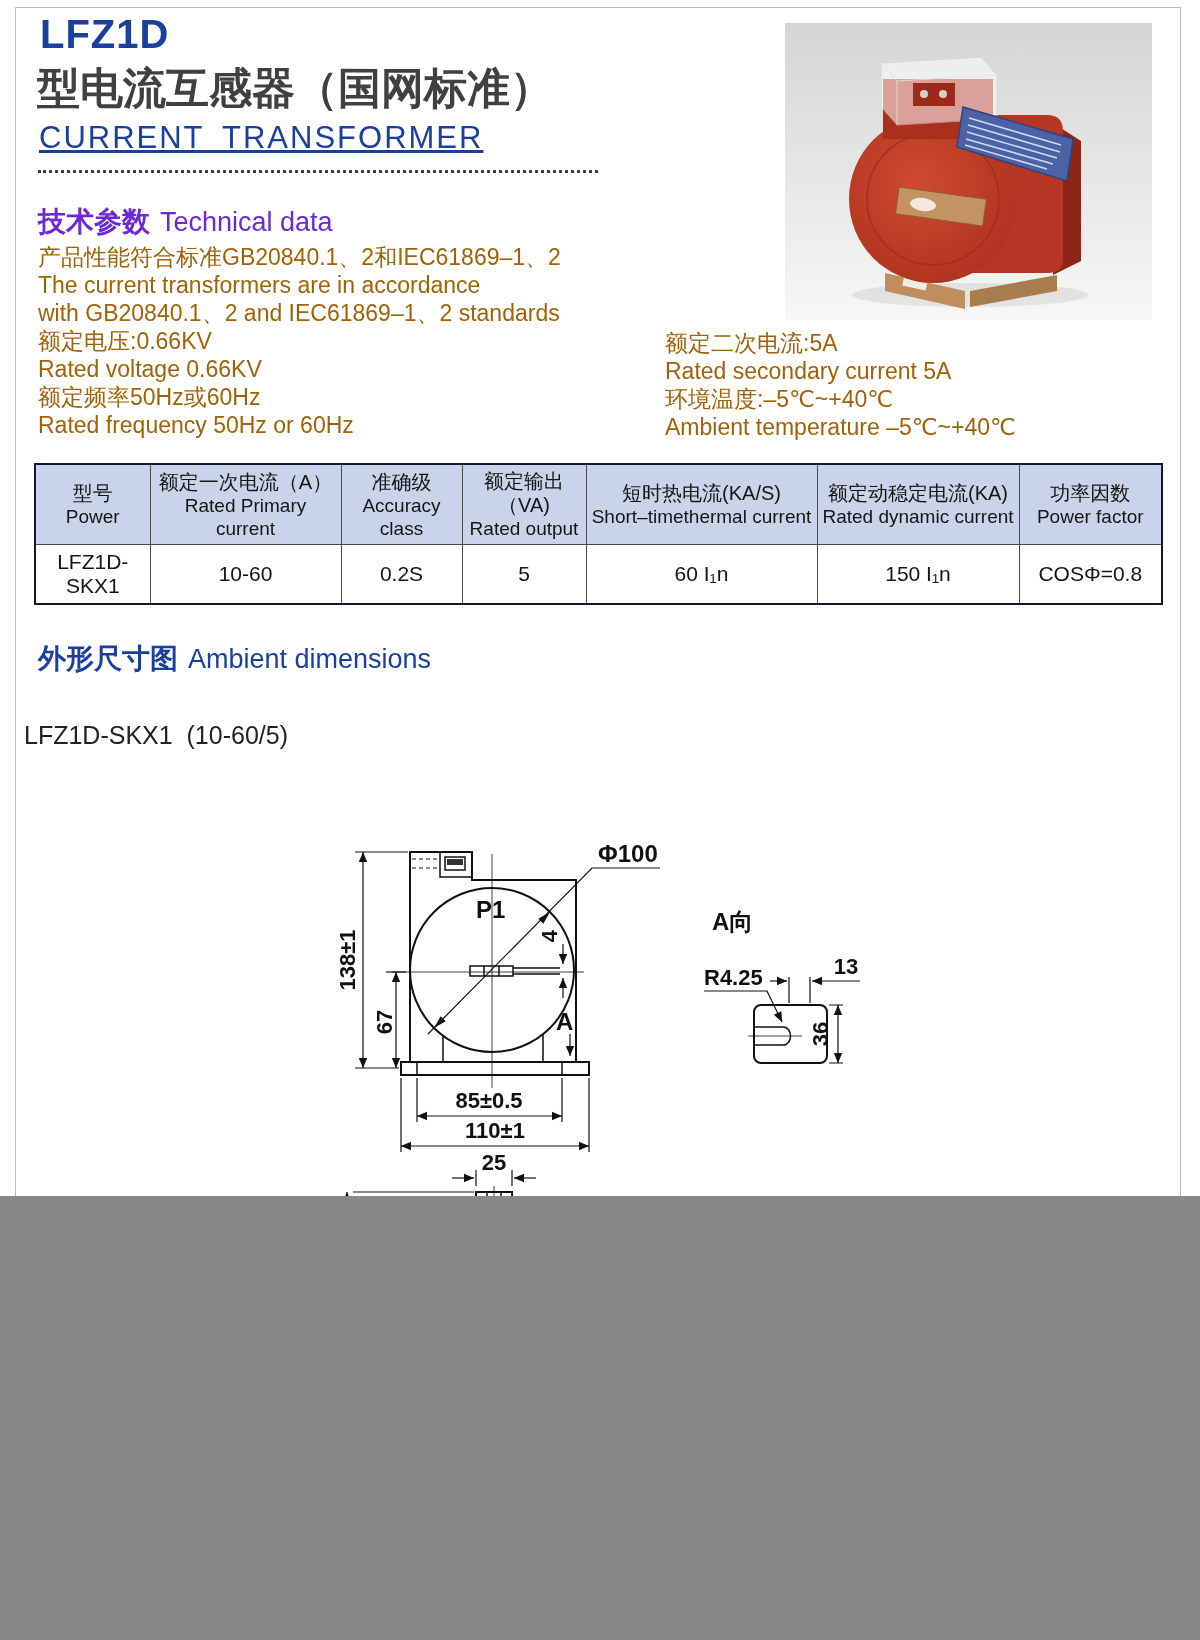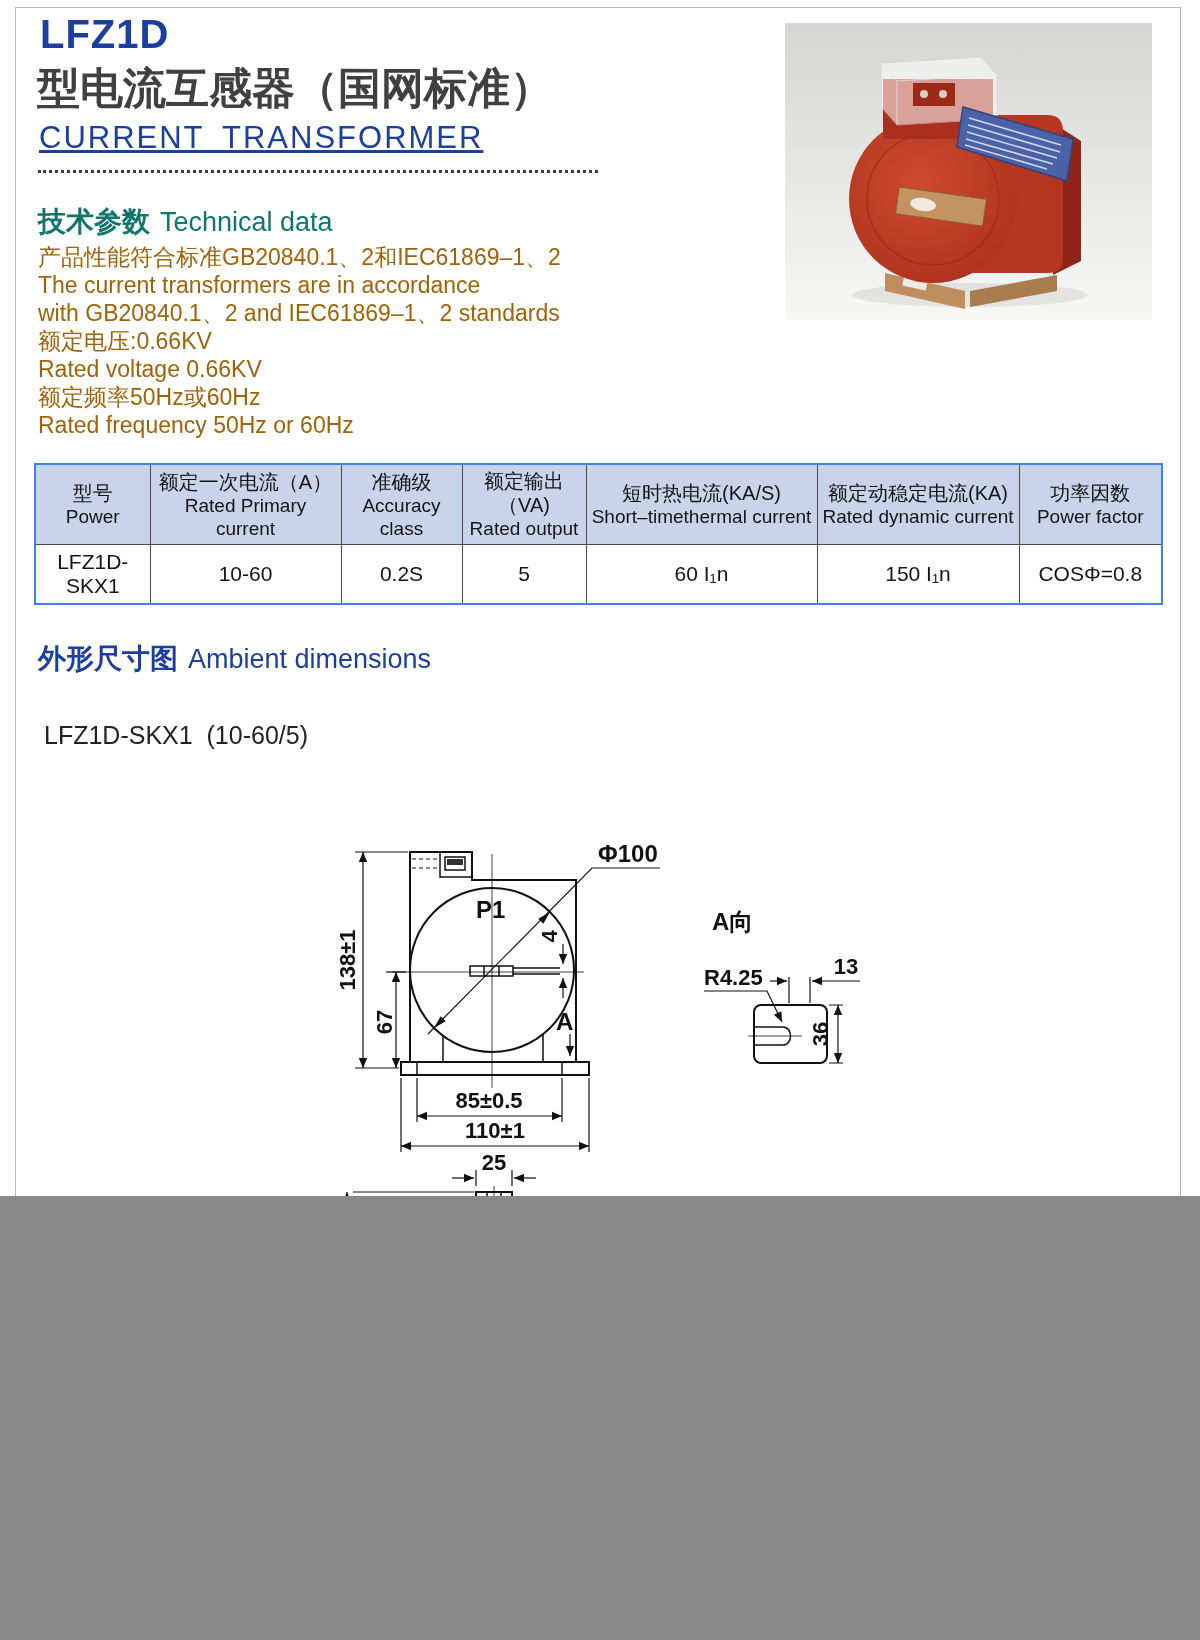--- a/index.html
+++ b/index.html
@@ -9,27 +9,27 @@
   .h1{position:absolute;left:40px;top:12px;font-size:40px;font-weight:700;letter-spacing:1px;}
   .h2{position:absolute;left:37px;top:60px;font-size:43px;font-weight:700;}
   .h3{position:absolute;left:39px;top:120px;font-size:31px;font-weight:500;letter-spacing:2px;word-spacing:8px;text-decoration:underline;}
   .dots{position:absolute;left:38px;top:162px;width:560px;height:8px;border-bottom:3px dotted #3c3c3c;}
   .sec-h{position:absolute;left:38px;}
   .sec-zh{font-size:28px;font-weight:700;}
   .sec-en{font-size:27px;font-weight:400;margin-left:10px;}
   .para{position:absolute;font-size:23px;line-height:28px;color:#a16207;white-space:nowrap;}
   .photo{position:absolute;left:785px;top:23px;width:367px;height:297px;}
   table.spec{position:absolute;left:34px;top:463px;width:1127px;border-collapse:collapse;
-        table-layout:fixed;text-align:center;color:#151515;border:2px solid #3b82f6;}
+        table-layout:fixed;text-align:center;color:#151515;border:2px solid #0f172a;}
   table.spec th,table.spec td{border:1px solid #4a4a4a;padding:2px 3px;overflow:hidden;}
   table.spec th{background:#c9d3ea;font-weight:400;height:75px;}
   table.spec td{height:54px;font-size:21px;}
   .th-zh{display:block;font-size:20px;line-height:24px;}
   .th-en{display:block;font-size:19px;line-height:23px;}
-  .model{position:absolute;left:44px;top:721px;font-size:25px;color:#222;}
+  .model{position:absolute;left:24px;top:721px;font-size:25px;color:#222;}
   svg.drawing{position:absolute;left:0;top:780px;}
   
   .o2{stroke:#111;stroke-width:2;fill:none;}
   .o15{stroke:#111;stroke-width:1.5;fill:none;}
   .d1{stroke:#111;stroke-width:1.2;fill:none;}
   .cl{stroke:#111;stroke-width:0.8;fill:none;}
   .dsh{stroke:#111;stroke-width:1;fill:none;stroke-dasharray:4 3;}
   text.dm{font:700 22px "Liberation Sans","DejaVu Sans",sans-serif;fill:#111;}
   text.lg{font:700 24px "Liberation Sans","DejaVu Sans",sans-serif;fill:#111;}
 </style>
@@ -37,34 +37,40 @@
 <body>
 
 <div id="page">
   <div class="frame"></div>
 
   <div class="h1" style="color:#1b3f9e">LFZ1D</div>
   <div class="h2" style="color:#404040">型电流互感器（国网标准）</div>
   <div class="h3" style="color:#1b3f9e">CURRENT TRANSFORMER</div>
   <div class="dots"></div>
 
-  <div class="sec-h" style="top:203px;color:#0f766e">
+  <div class="sec-h" style="top:203px;color:#6d28d9">
     <span class="sec-zh">技术参数</span><span class="sec-en">Technical data</span>
   </div>
 
   <div class="para" style="left:38px;top:243px">
     <div>产品性能符合标准GB20840.1、2和IEC61869–1、2</div>
     <div>The current transformers are in accordance</div>
     <div>with GB20840.1、2 and IEC61869–1、2 standards</div>
     <div>额定电压:0.66KV</div>
     <div>Rated voltage 0.66KV</div>
     <div>额定频率50Hz或60Hz</div>
     <div>Rated frequency 50Hz or 60Hz</div>
   </div>
 
+  <div class="para" style="left:665px;top:329px">
+    <div>额定二次电流:5A</div>
+    <div>Rated secondary current 5A</div>
+    <div>环境温度:–5℃~+40℃</div>
+    <div>Ambient temperature –5℃~+40℃</div>
+  </div>
 
   <div class="photo">
     <svg width="367" height="297" viewBox="0 0 367 297">
       <defs>
         <linearGradient id="bgg" x1="0" y1="0" x2="0" y2="1">
           <stop offset="0" stop-color="#d5d6d4"></stop>
             <stop offset="1" stop-color="#f7f7f5"></stop>
         </linearGradient>
         <radialGradient id="bodyg" cx="0.42" cy="0.4" r="0.75">
           <stop offset="0" stop-color="#cf4a30"></stop>

